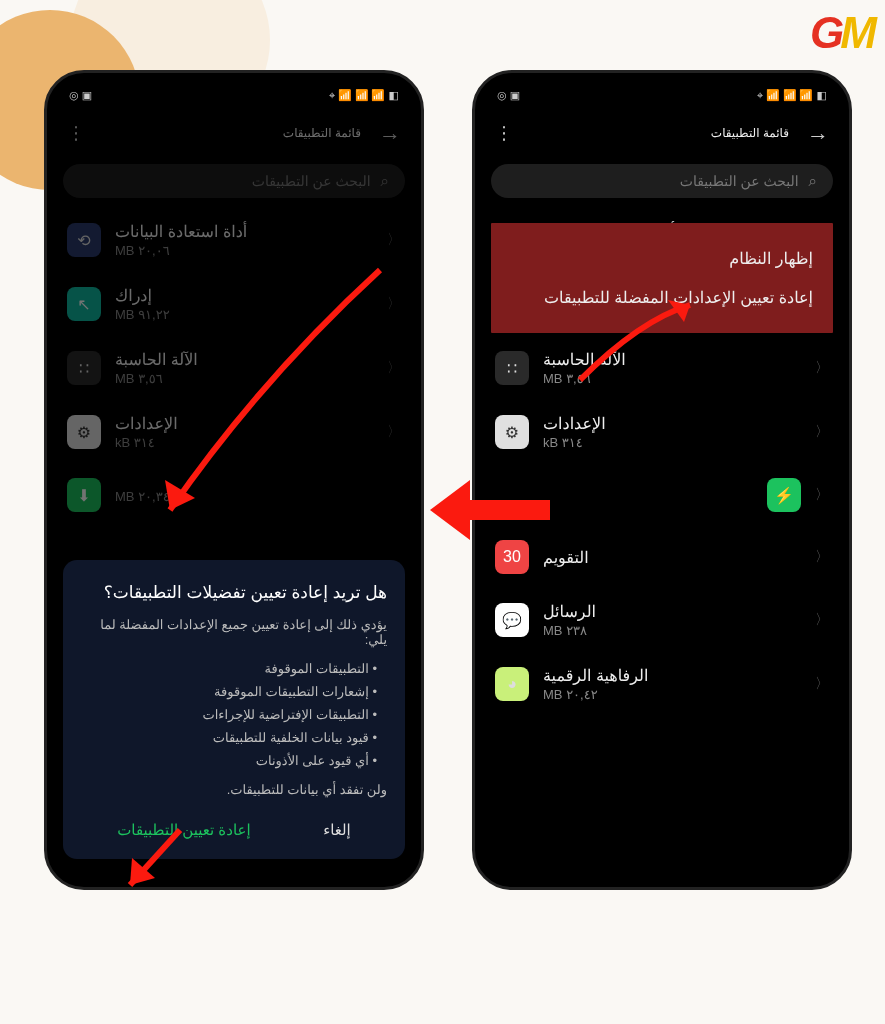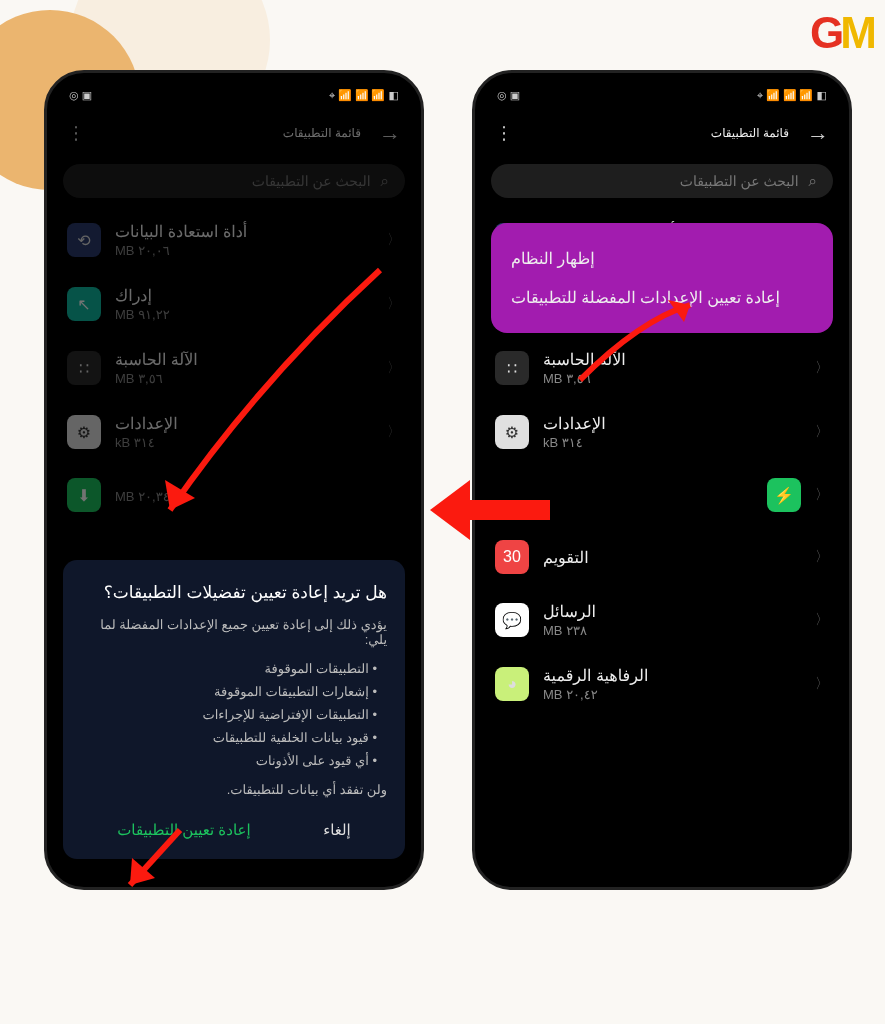--- a/index.html
+++ b/index.html
@@ -24,20 +24,21 @@
     border-radius: 50%;
     background: #f8eee0;
     top: -60px; left: 70px;
   }
   .logo {
     position: absolute;
     top: 8px; right: 12px;
     font-size: 44px;
     font-weight: 900;
     letter-spacing: -4px;
+    font-style: italic;
   }
   .logo .g { color: #e53122; }
   .logo .m { color: #f0b800; }
   .phones {
     position: absolute;
     top: 70px;
     left: 44px;
     display: flex;
     gap: 48px;
   }
@@ -105,25 +106,25 @@
   .ic-dark { background: #2a2a2a; }
   .ic-gear { background: #e0e0e0; color:#333;}
   .ic-green { background: #1cc25e; color:#fff;}
   .ic-red { background: #ef4444; color:#fff; font-size:11px;}
   .ic-white { background: #fff; }
   .ic-lime { background: #c9f07a; }
   .popup-menu {
     position: absolute;
     top: 150px;
     right: 16px; left: 16px;
-    background: #a21caf;
-    border-radius: 16px;
+    background: #7f1d1d;
+    border-radius: 1px;
     padding: 16px;
     color: #eee;
-    text-align: left;
+    text-align: right;
   }
   .popup-menu .mi { padding: 10px 4px; font-size: 16px; }
   .dialog {
     position: absolute;
     bottom: 28px;
     right: 16px; left: 16px;
     background: #0f172a;
     border-radius: 14px;
     padding: 22px 18px 14px;
     color: #ddd;

